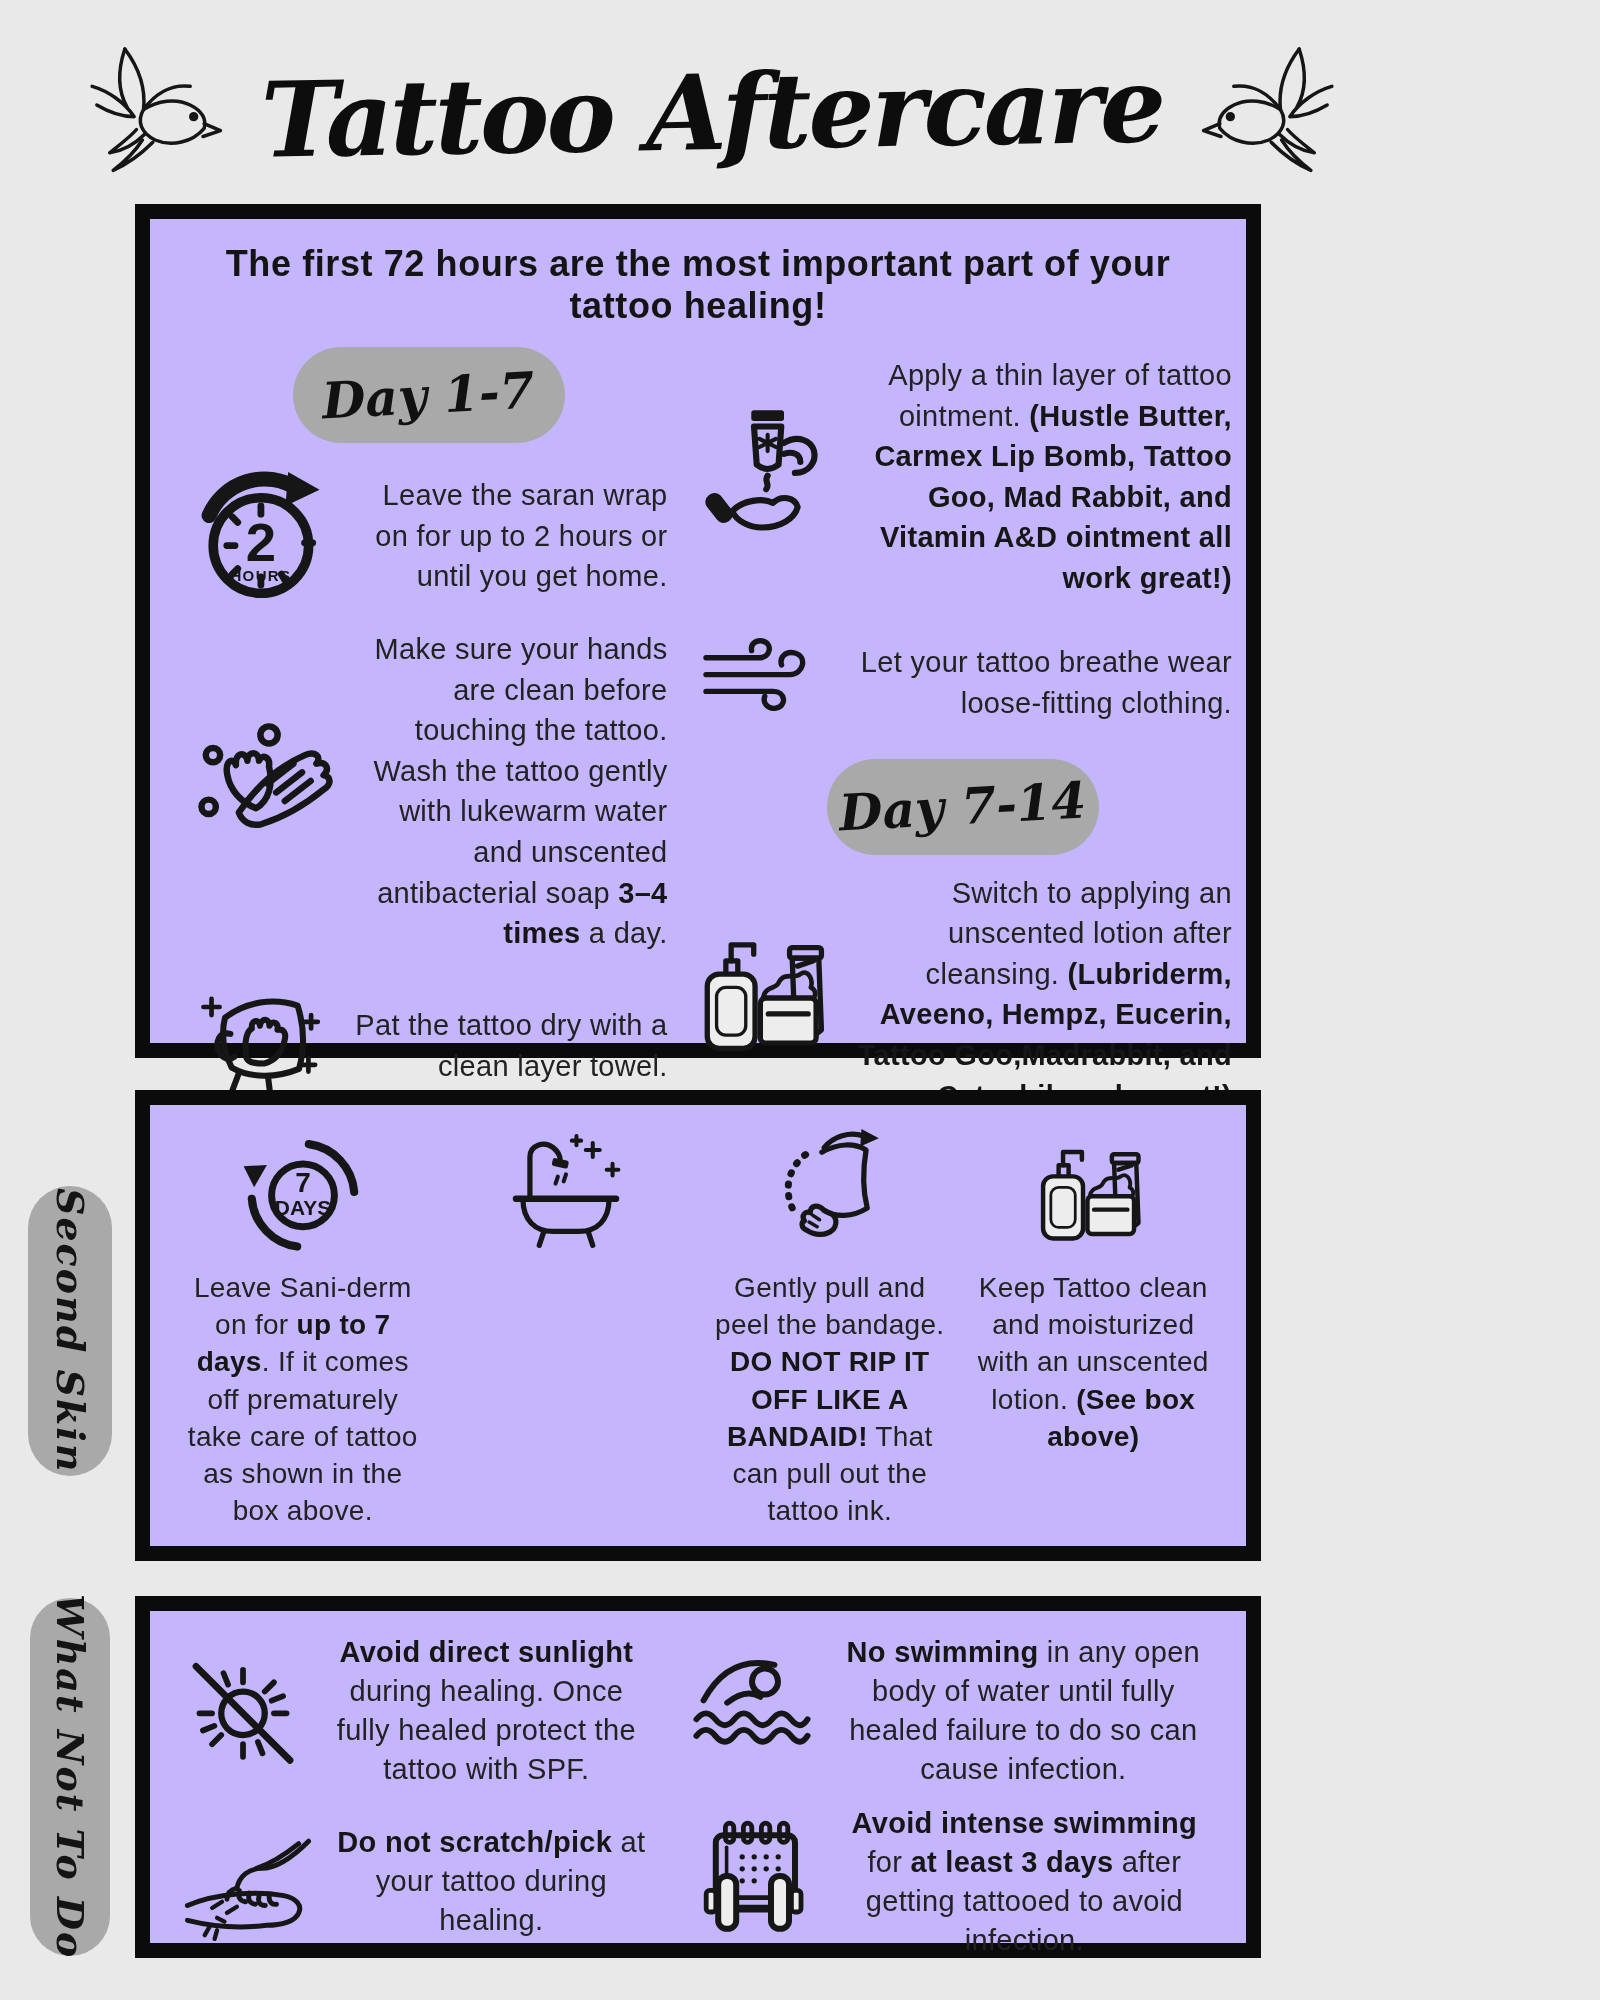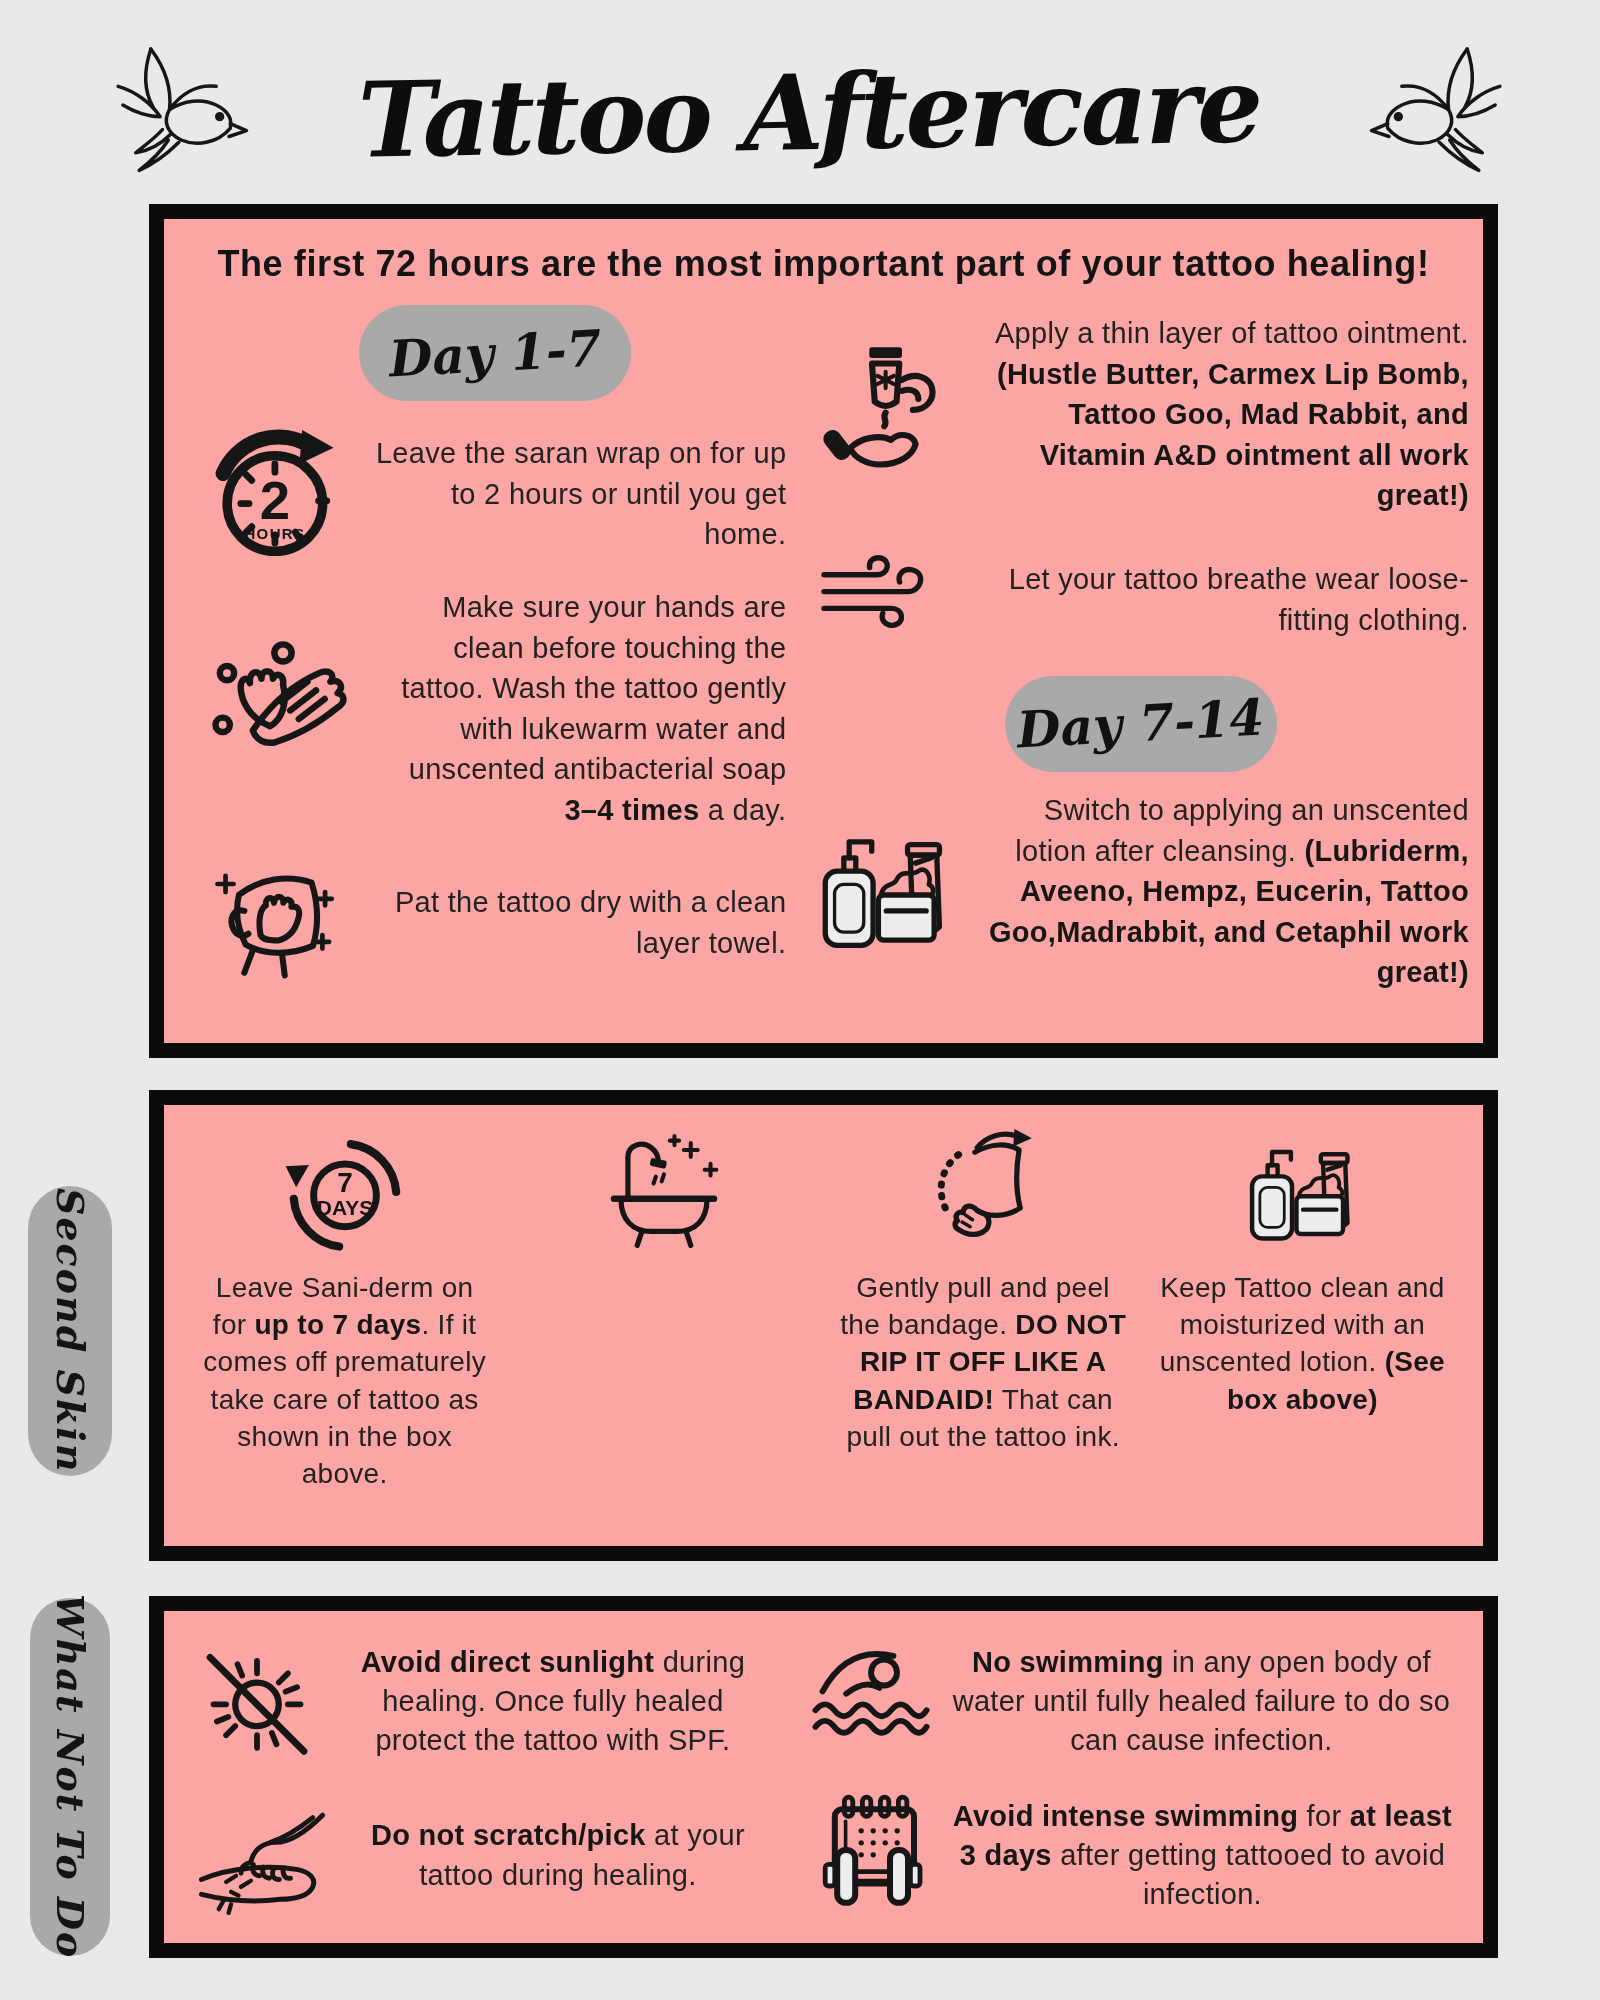--- a/index.html
+++ b/index.html
@@ -1,29 +1,29 @@
 <!DOCTYPE html>
 <html><head>
 <meta charset="utf-8">
 <style>
   * { margin:0; padding:0; box-sizing:border-box; }
   html,body { background:#dcdcdc; }
   body { font-family:"Liberation Sans", sans-serif; }
   .page{ position:relative; width:1600px; height:2000px; background:#e9e9e9; overflow:hidden; margin:0 auto; color:#1e1e1e;}
 
   
-  .title-row{ position:absolute; top:22px; left:108px; right:90px; height:180px;
-    display:flex; align-items:center; justify-content:space-between; gap:14px;}
+  .title-row{ position:absolute; top:22px; left:82px; right:90px; height:180px;
+    display:flex; align-items:center; justify-content:flex-start; gap:14px;}
   .page-title{ font-family:"DejaVu Serif", serif; font-style:italic; font-weight:700;
     font-size:104px; letter-spacing:-3px; color:#0d0d0d; white-space:nowrap; transform:rotate(-1deg);}
   .bird{ width:165px; height:140px; flex:0 0 auto;}
   .bird.mirror{ transform:scaleX(-1);}
 
   
-  .box{ position:absolute; left:149px; width:1349px; background:#fca5a5;
+  .box{ position:absolute; left:135px; width:1126px; background:#c4b5fd;
     border:15px solid #0b0b0b;}
   .box1{ top:204px; height:854px; padding:24px 40px 16px;}
   .box2{ top:1090px; height:471px; padding:22px 34px 16px;}
   .box3{ top:1596px; height:362px; padding:22px 30px 16px;}
 
   .box1-heading{ font-size:36px; font-weight:700; letter-spacing:.6px; text-align:center; color:#141414;}
   .box1-cols{ display:grid; grid-template-columns:47% 53%; column-gap:26px; margin-top:10px;}
 
   .badge{ background:#a9a9a9; border-radius:52px; width:272px; height:96px;
     display:flex; align-items:center; justify-content:center; margin:10px auto 6px;}

